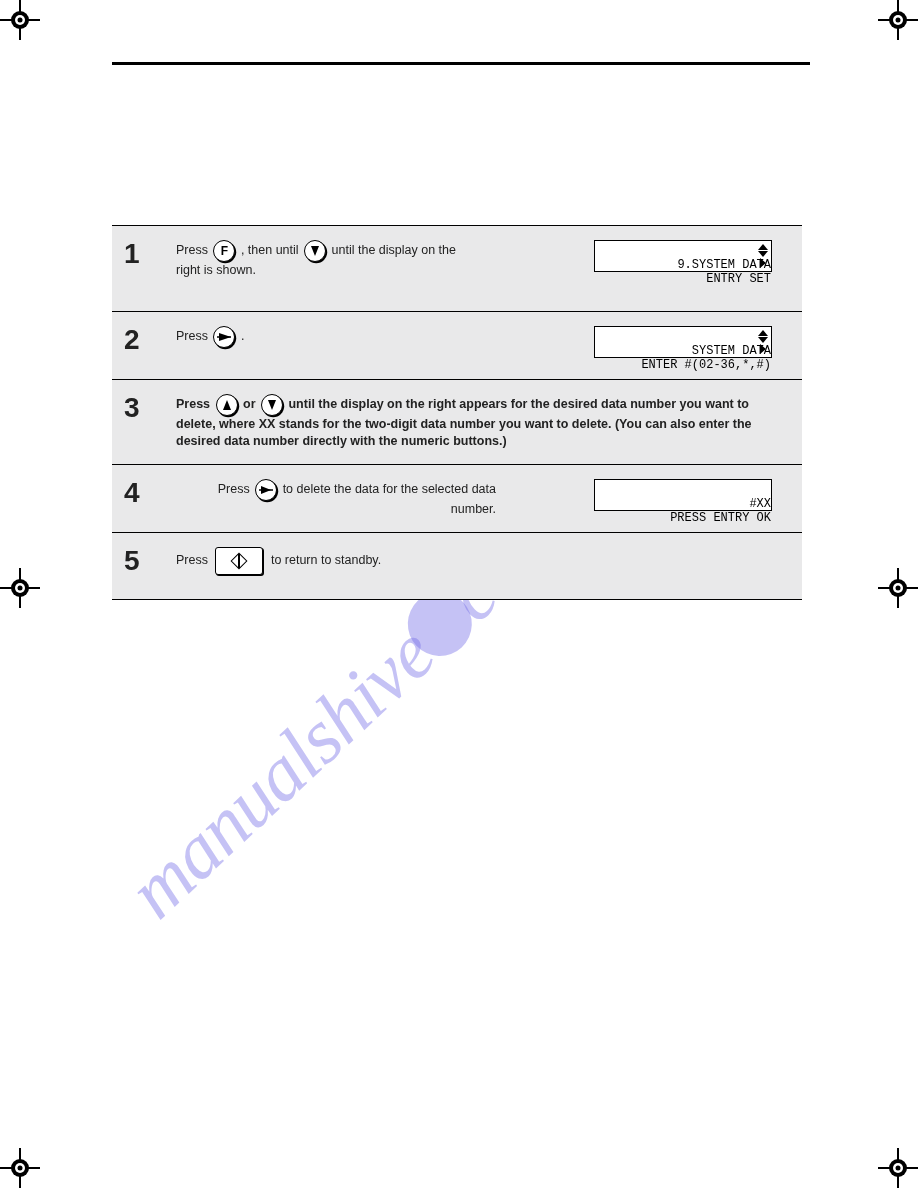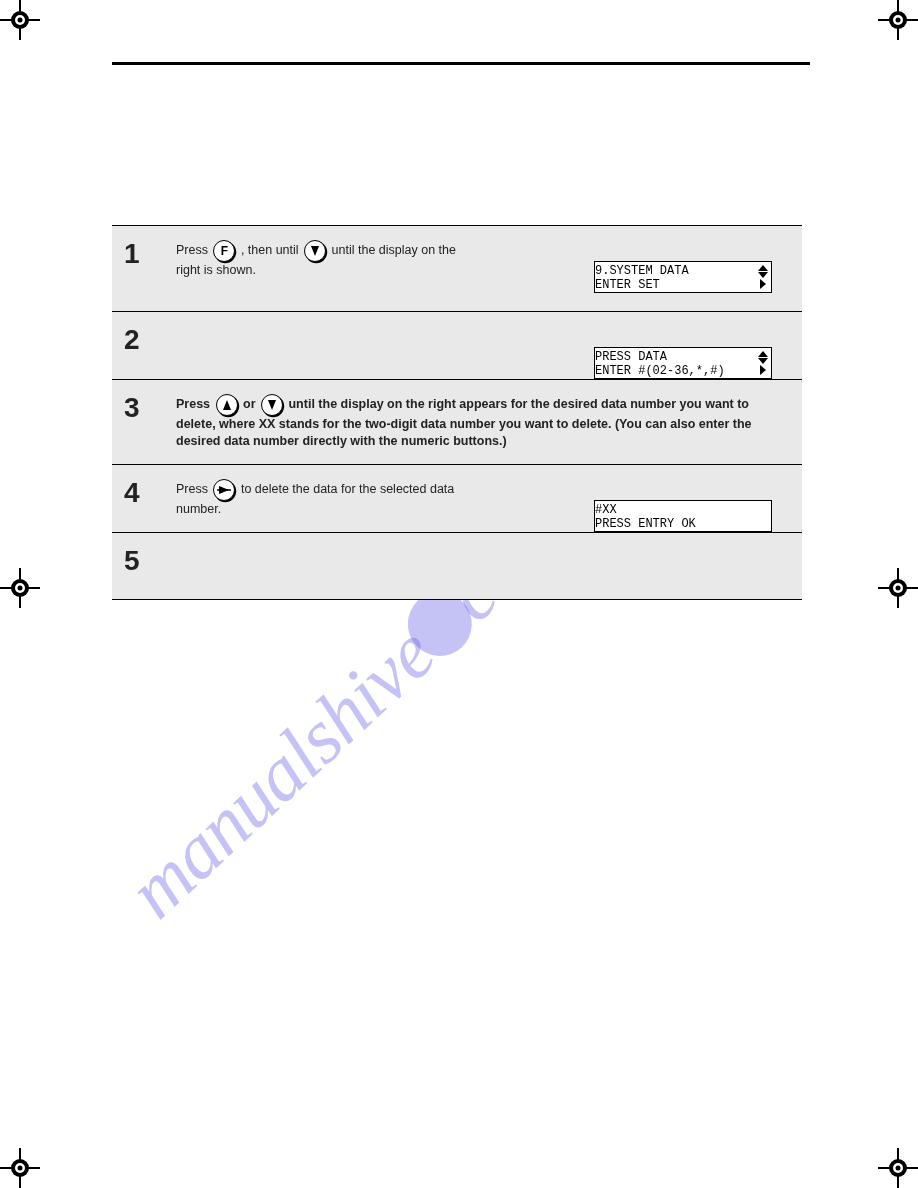--- a/index.html
+++ b/index.html
@@ -126,24 +126,23 @@
     position: absolute;
     right: 30px;
     top: 14px;
     width: 178px;
     height: 32px;
     background: #fff;
     border: 1.5px solid #000;
     font-family: "Courier New", monospace;
     font-size: 12px;
     line-height: 14px;
-    text-align: left;
-    padding-top: 2px;
+    text-align: right;
+    padding-top: 17px;
     color: #000;
-    margin-top: 21px;
   }
   .display-box .arrows {
     position: absolute;
     right: -2px;
     top: 0;
     bottom: 0;
     width: 20px;
     display: flex;
     flex-direction: column;
     align-items: center;
@@ -259,33 +258,44 @@
       <span>, then until </span>
       <span class="icon-btn">
         <svg width="20" height="20" viewBox="0 0 20 20">
             <polygon points="10,15 6,5 14,5" fill="#000"></polygon>
           </svg>
       </span>
       <span> until the display on the right is shown.</span>
     </div>
     <div class="display-box">
       <div>9.SYSTEM DATA</div>
-      <div>ENTER SET</div>
+      <div>ENTRY SET</div>
       <div class="arrows">
         <div class="tri up"></div>
         <div class="tri dn"></div>
         <div class="rt"></div>
       </div>
     </div>
   </div>
 
   <div class="step" style="min-height:68px;">
     <div class="step-num">2</div>
+    <div class="step-text">
+      <span>Press </span>
+      <span class="icon-btn">
+        <svg width="20" height="20" viewBox="0 0 20 20">
+            <circle cx="10" cy="10" r="9" fill="#fff" stroke="none"></circle>
+            <polygon points="3,10 15,6 15,14" fill="#000" transform="rotate(180 10 10)"></polygon>
+            <line x1="3" y1="10" x2="17" y2="10" stroke="#000" stroke-width="1.5"></line>
+          </svg>
+      </span>
+      <span>.</span>
+    </div>
     <div class="display-box">
-      <div>PRESS DATA</div>
+      <div>SYSTEM DATA</div>
       <div>ENTER #(02-36,*,#)</div>
       <div class="arrows">
         <div class="tri up"></div>
         <div class="tri dn"></div>
         <div class="rt"></div>
       </div>
     </div>
   </div>
 
   <div class="step" style="min-height:84px;">
@@ -302,34 +312,39 @@
         <svg width="20" height="20" viewBox="0 0 20 20">
             <polygon points="10,15 6,5 14,5" fill="#000"></polygon>
           </svg>
       </span>
       <span> until the display on the right appears for the desired data number you want to delete, where XX stands for the two-digit data number you want to delete. (You can also enter the desired data number directly with the numeric buttons.)</span>
     </div>
   </div>
 
   <div class="step" style="min-height:66px;">
     <div class="step-num">4</div>
-    <div class="step-text" style="max-width:320px;">
+    <div class="step-text" style="max-width:320px;text-align:right;">
       <span>Press </span>
       <span class="icon-btn">
         <svg width="20" height="20" viewBox="0 0 20 20">
             <polygon points="5,6 15,10 5,14" fill="#000"></polygon>
             <line x1="3" y1="10" x2="17" y2="10" stroke="#000" stroke-width="1.5"></line>
           </svg>
       </span>
       <span> to delete the data for the selected data number.</span>
     </div>
     <div class="display-box plain">
       <div>#XX</div>
       <div>PRESS ENTRY OK</div>
 
     </div>
   </div>
 
   <div class="step" style="min-height:68px;">
     <div class="step-num">5</div>
+    <div class="step-text">
+      <span>Press </span>
+      <span class="start-btn"></span>
+      <span> to return to standby.</span>
+    </div>
   </div>
 
 </div>
 
 </body></html>

